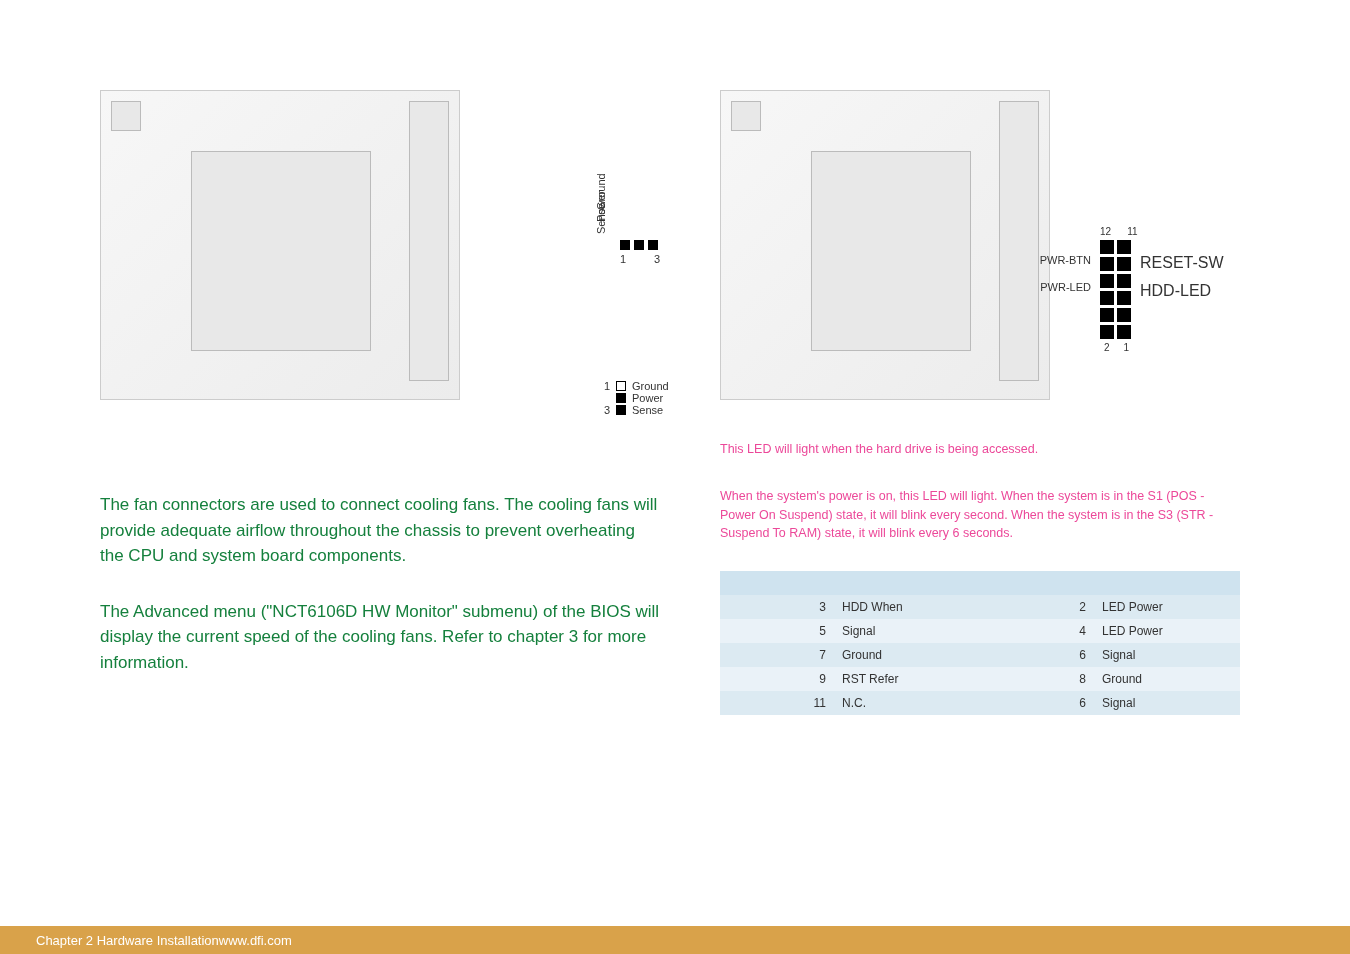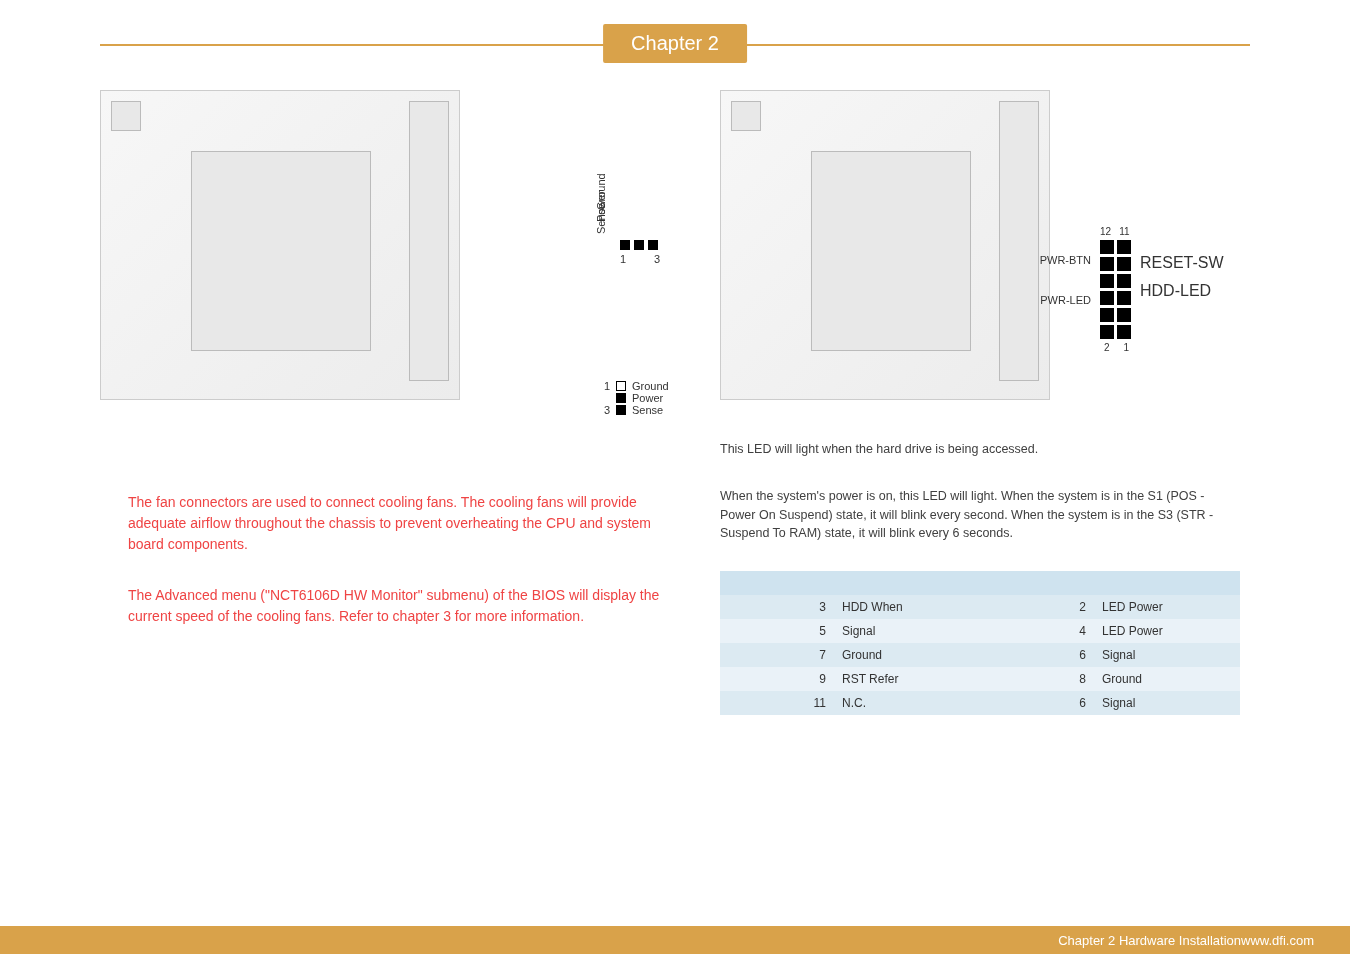--- a/index.html
+++ b/index.html
@@ -25,60 +25,56 @@
   .pin-diag-top .dot { width:10px; height:10px; background:#000; }
   .pin-diag-top .nums { display:flex; gap:6px; font-size:11px; justify-content:space-between; width:40px; }
 
   .pin-diag-side { position:absolute; left:500px; top:290px; font-size:12px; }
   .pin-diag-side .row { display:flex; align-items:center; gap:6px; }
   .pin-diag-side .dot { width:10px; height:10px; background:#000; }
   .pin-diag-side .dot.open { background:#fff; border:1px solid #000; }
   .pin-diag-side .num { width:10px; text-align:right; font-size:11px; }
   .pin-diag-side .lab { font-size:11px; }
 
-  .desc { font-size: 14px; color:#ef4444; line-height:1.5; margin-top: 20px; max-width:560px;margin-left:28px; }
+  .desc { font-size: 17px; color:#15803d; line-height:1.5; margin-top: 20px; max-width:560px; }
   .desc.small-gap { margin-top: 30px; }
 
   
   .fp-header-diag { position:absolute; left:380px; top:150px; font-size:11px; }
   .fp-header-diag .grid { display:grid; grid-template-columns: repeat(2,14px); grid-auto-rows:14px; gap:3px; }
   .fp-header-diag .cell { width:14px; height:14px; background:#000; }
   .fp-header-diag .lab-left { position:absolute; right:40px; font-size:11px; text-align:right; white-space:nowrap; }
   .fp-header-diag .lab-right { position:absolute; left:40px; font-size:16px; white-space:nowrap; }
   .fp-header-diag .numrow { position:absolute; font-size:10px; }
 
   .col-right .board-box { width:330px; height:310px; }
 
-  .right-texts { margin-top: 40px; font-size: 12.5px; color:#404040; line-height:1.5; }
+  .right-texts { margin-top: 40px; font-size: 12.5px; color:#ec4899; line-height:1.5; }
   .right-texts p { margin-bottom: 28px; }
 
   
   .pin-table { width: 520px; border-collapse: collapse; font-size: 12px; margin-top: 4px; }
   .pin-table th { background:#cfe3ef; height:24px; }
   .pin-table td { padding: 5px 8px; }
   .pin-table tr.band td { background:#dceaf2; }
   .pin-table tr.alt td { background:#eaf2f8; }
   .pin-table td.num { text-align:right; width:34px; }
   .pin-table td.sect { font-weight:normal; color:#555; width:80px; }
 
   
-  .footer { position:absolute; bottom:0; left:0; right:0; height:28px; background:#d9a24a; color:#fff; display:flex; justify-content:flex-end; align-items:center; padding:0 36px; font-size:13px; }
+  .footer { position:absolute; bottom:0; left:0; right:0; height:28px; background:#d9a24a; color:#fff; display:flex; justify-content:flex-start; align-items:center; padding:0 36px; font-size:13px; }
 
   .vert-labels { position:absolute; left:507px; top:108px; font-size:11px; }
   .vert-labels span { display:inline-block; transform:rotate(-90deg); transform-origin:left bottom; margin-right:-2px; }
 
 </style>
 </head>
 <body>
 <div class="page">
 
-  <div class="top-bar">
-    <div class="top-line"></div>
-    <div class="chapter-tab">Chapter 2</div>
-  </div>
 
   <div class="col col-left">
     <div class="board-box">
       <div class="stub" style="left:10px; top:10px; width:30px; height:30px;"></div>
       <div class="stub" style="left:90px; top:60px; width:180px; height:200px;"></div>
       <div class="stub" style="right:10px; top:10px; width:40px; height:280px;"></div>
     </div>
 
     <div class="vert-labels">
       <span>Ground</span>
@@ -121,21 +117,21 @@
   </div>
 
   <div class="col col-right">
     <div class="board-box">
       <div class="stub" style="left:10px; top:10px; width:30px; height:30px;"></div>
       <div class="stub" style="left:90px; top:60px; width:160px; height:200px;"></div>
       <div class="stub" style="right:10px; top:10px; width:40px; height:280px;"></div>
     </div>
 
     <div class="fp-header-diag">
-      <div class="numrow" style="top:-14px; left:0; display:flex; gap:8px;">
+      <div class="numrow" style="top:-14px; left:0; display:flex; gap:16px;">
         <span>12</span>
         <span>11</span>
       </div>
       <div class="grid">
         <div class="cell"></div>
           <div class="cell"></div>
         <div class="cell"></div>
           <div class="cell"></div>
         <div class="cell"></div>
           <div class="cell"></div>
@@ -144,21 +140,21 @@
         <div class="cell"></div>
           <div class="cell"></div>
         <div class="cell"></div>
           <div class="cell"></div>
       </div>
       <div class="numrow" style="bottom:-14px; left:4px; display:flex; gap:14px;">
         <span>2</span>
         <span>1</span>
       </div>
       <div class="lab-left" style="top:14px;margin-left:24px;">PWR-BTN</div>
-      <div class="lab-left" style="top:54px;">PWR-LED</div>
+      <div class="lab-left" style="top:41px;">PWR-LED</div>
       <div class="lab-right" style="top:14px;">RESET-SW</div>
       <div class="lab-right" style="top:42px;">HDD-LED</div>
     </div>
 
     <div class="right-texts">
       <p>This LED will light when the hard drive is being accessed.</p>
       <p>When the system's power is on, this LED will light. When the system is in the S1 (POS - Power On Suspend) state, it will blink every second. When the system is in the S3 (STR - Suspend To RAM) state, it will blink every 6 seconds.</p>
     </div>
 
     <table class="pin-table">

